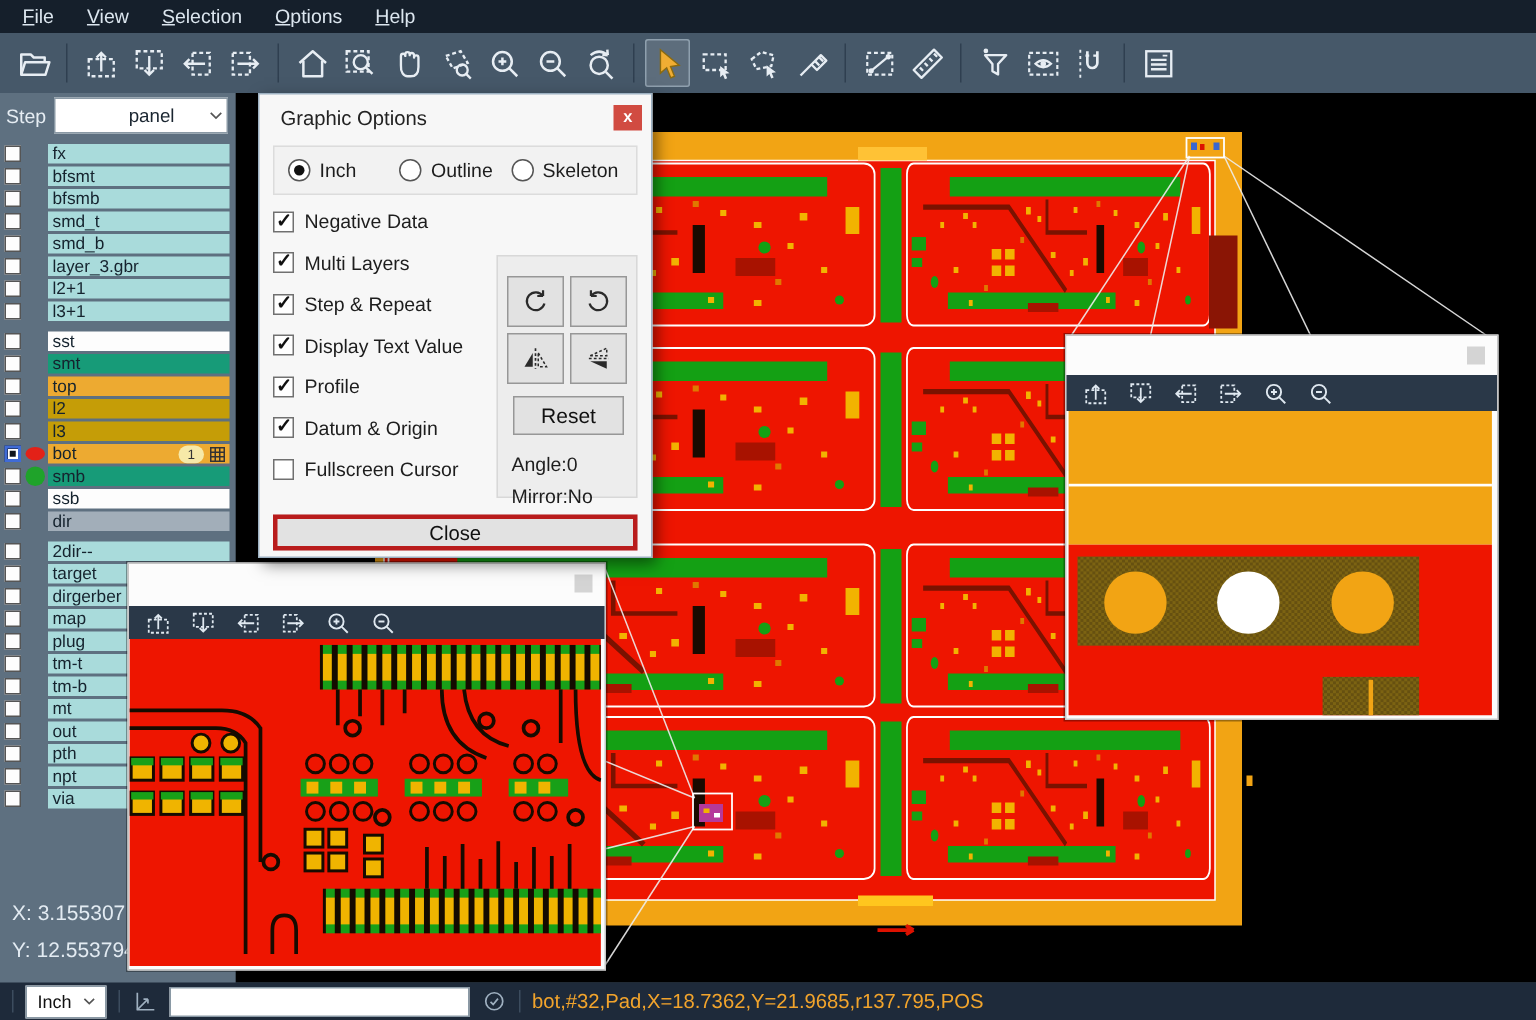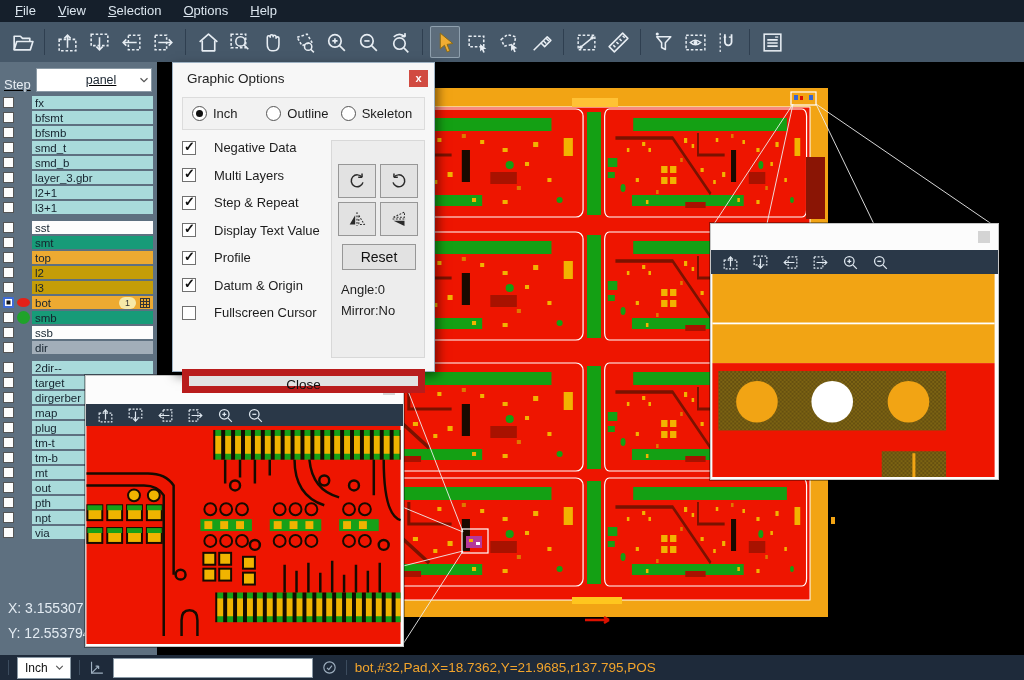--- a/index.html
+++ b/index.html
@@ -12,21 +12,21 @@
   .menu-item::first-letter{text-decoration:underline;}
   
   .toolbar{position:absolute;left:0;top:22px;width:1024px;height:40px;background:#465869;
            display:flex;align-items:center;padding-left:6px;box-sizing:border-box;}
   .tbtn{width:30px;height:32px;display:flex;align-items:center;justify-content:center;border-radius:2px;margin:0 1px;}
   .tbtn.active{background:#5d6d7c;box-shadow:inset 0 0 0 1px #8fa0ae;}
   .tsep{width:1px;height:26px;background:#2f3f50;margin:0 6px;}
   .ic{width:25px;height:25px;color:#e7edf3;display:block;}
   
   .sidebar{position:absolute;left:0;top:62px;width:157px;height:593px;background:#5e7080;}
-  .step-row{display:flex;align-items:flex-end;height:30px;padding-left:4px;text-decoration:underline;}
+  .step-row{display:flex;align-items:center;height:30px;padding-left:4px;}
   .step-label{color:#e6edf3;font-size:13px;margin-right:5px;}
   .step-select{flex:1;height:22px;background:#fff;border:1px solid #8a99a5;display:flex;
                align-items:center;font-size:12.5px;color:#1a2530;padding-left:5px;margin-right:5px;}
   .step-select span{flex:1;padding-left:44px;}
   .layers{margin-top:4px;}
   .layer-rows + .layer-rows{margin-top:7px;}
   .layer-row{display:flex;align-items:center;height:13px;margin-bottom:2px;}
   .cb{width:11px;height:11px;background:#fdfdfd;border:1px solid #555;box-sizing:border-box;margin-left:3px;flex:none;}
   .cb.checked{background:#10141c;border:2px solid #3f6bd6;box-shadow:inset 0 0 0 1.5px #fff;}
   .dot{width:13px;height:13px;margin:0 2px 0 3px;flex:none;border-radius:50%;background:transparent;}
@@ -67,32 +67,32 @@
   .dlg-close{width:19px;height:17px;background:#d14b41;color:#fff;display:flex;align-items:center;
              justify-content:center;font-size:11px;font-weight:bold;line-height:1;}
   .dlg-body{padding:4px 9px 0 9px;font-size:13px;color:#1d1d1d;}
   .dlg-width-label{margin:4px 0 7px 4px;}
   .dlg-radios{display:flex;border:1px solid #dcdcdc;background:#f2f2f2;padding:8px 9px;gap:0;}
   .dlg-radio{display:flex;align-items:center;flex:1;gap:6px;}
   .rad{width:13px;height:13px;border:1px solid #555;border-radius:50%;background:#fff;flex:none;position:relative;}
   .rad.on::after{content:"";position:absolute;left:3px;top:3px;width:7px;height:7px;border-radius:50%;background:#111;}
   .dlg-main{display:flex;margin-top:10px;}
   .dlg-checks{flex:1;display:flex;flex-direction:column;gap:12.5px;}
-  .dlg-check{display:flex;align-items:center;gap:18px;}
+  .dlg-check{display:flex;align-items:center;gap:7px;}
   .cbx{width:14px;height:14px;border:1px solid #707070;background:#fff;flex:none;position:relative;box-sizing:border-box;}
   .cbx.on::after{content:"\2713";position:absolute;left:1px;top:-3px;font-size:13px;font-weight:bold;color:#111;}
-  .dlg-side{width:94px;background:#ededed;border:1px solid #d8d8d8;padding:23px 5px;box-sizing:border-box;height:218px;}
+  .dlg-side{width:94px;background:#ededed;border:1px solid #d8d8d8;padding:13px 5px;box-sizing:border-box;height:162px;margin-top:30px;}
   .side-btns{display:grid;grid-template-columns:38px 38px;grid-auto-rows:34px;gap:4px;justify-content:center;}
   .sbtn{background:#e2e2e2;border:1px solid #979797;display:flex;align-items:center;justify-content:center;padding:0;}
   .dic{width:22px;height:22px;color:#2a2a2a;display:block;}
   .reset-btn{width:74px;height:26px;margin:8px 0 0 5px;background:#e2e2e2;border:1px solid #979797;
              font-size:14px;font-family:inherit;color:#111;}
   .angle-txt{margin:12px 0 0 4px;}
   .mirror-txt{margin:6px 0 0 4px;}
-  .close-btn{display:block;width:243px;height:24px;margin-top:11px;background:#e2e2e2;border:7px solid #b91c1c;
+  .close-btn{display:block;width:243px;height:24px;margin-top:11px;background:#e2e2e2;border:3px solid #b91c1c;
              font-size:13.5px;font-family:inherit;color:#111;}
   
   .status-bar{position:absolute;left:0;bottom:0;width:1024px;height:25px;background:#1e2a3a;
               display:flex;align-items:center;padding-left:8px;box-sizing:border-box;gap:8px;}
   .ssep{width:1px;height:15px;background:#3c4c5e;}
   .unit-select{height:20px;background:#fff;border:1px solid #8a99a5;display:flex;align-items:center;
                padding:0 4px 0 7px;font-size:12px;color:#111;gap:5px;}
   .sic{width:17px;height:17px;color:#9fb0c0;display:block;}
   .cmd-input{width:190px;height:18px;border:1px solid #8a99a5;background:#fff;font-family:inherit;font-size:12px;padding:0 4px;}
   .status-msg{color:#f2a42c;font-size:13.5px;white-space:nowrap;}

